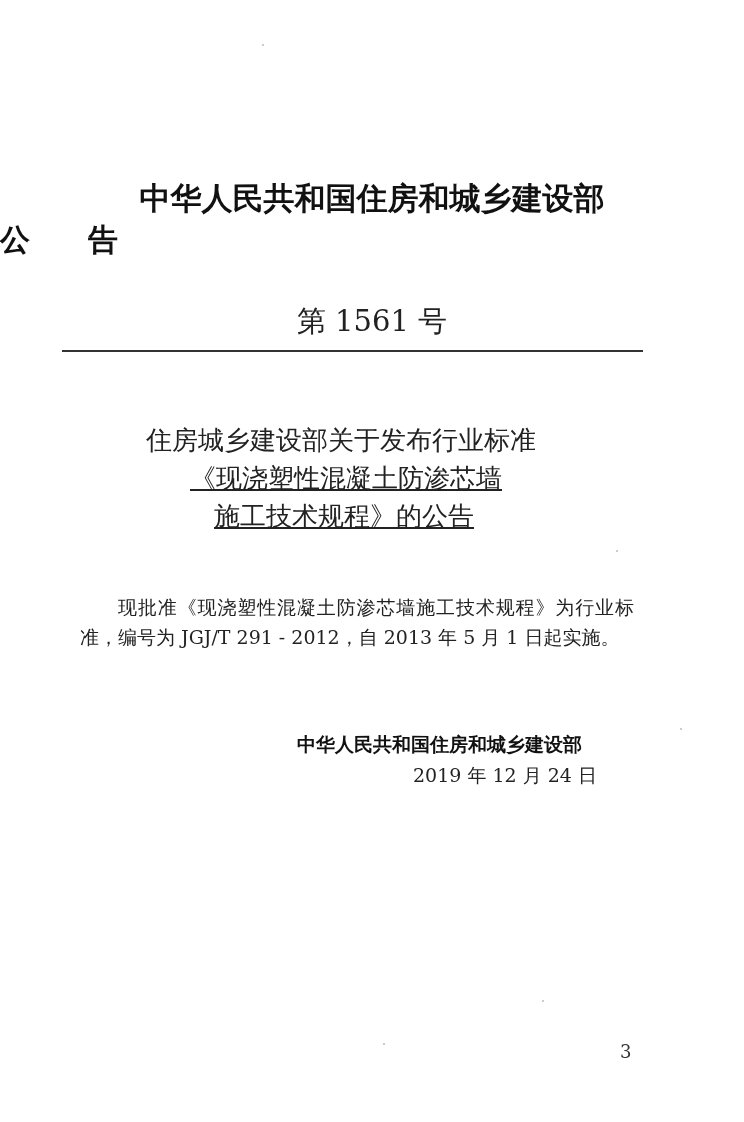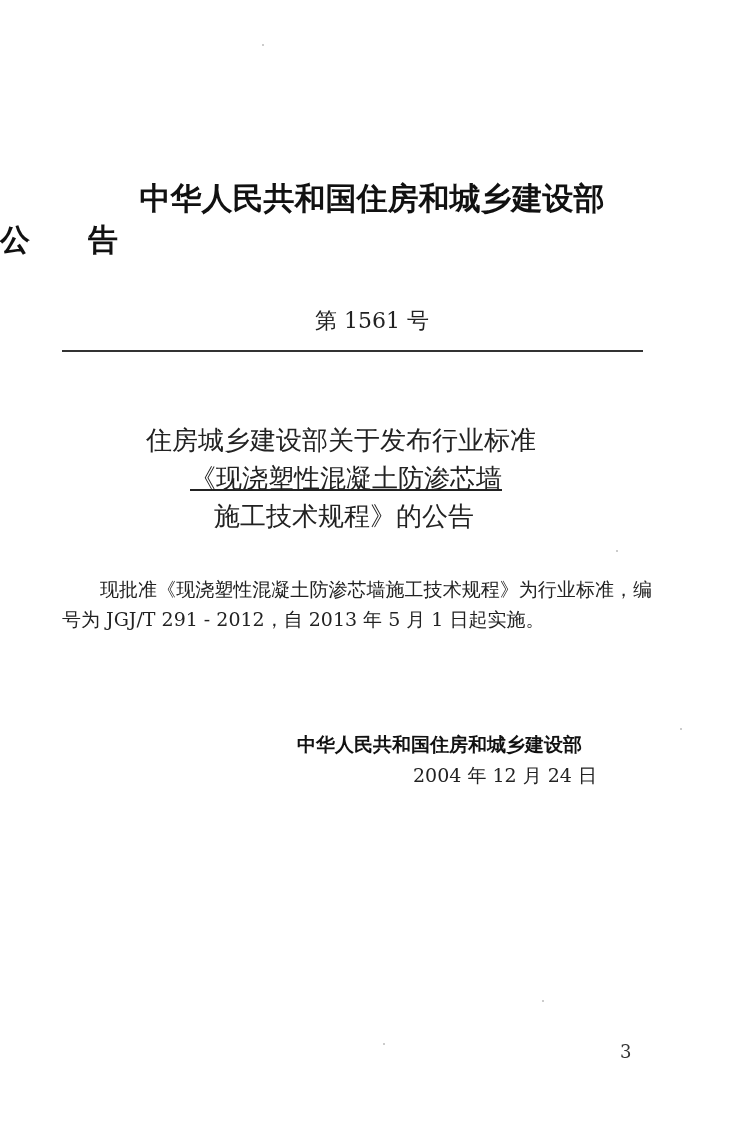--- a/index.html
+++ b/index.html
@@ -50,21 +50,21 @@
     }
     .notice-heading .gap {
       width: 58px;
     }
     .notice-number {
       position: absolute;
       left: 0;
       width: 744px;
       top: 306px;
       text-align: center;
-      font-size: 22px;
+      font-size: 29px;
       line-height: 30px;
       color: #222;
     }
     .rule {
       position: absolute;
       left: 62px;
       width: 581px;
       top: 350px;
       height: 0;
       border-top: 2px solid #333;
@@ -77,32 +77,32 @@
       font-size: 26px;
       line-height: 38px;
       color: #222;
     }
     .doc-title .line {
       position: absolute;
       white-space: nowrap;
     }
     .doc-title .l1 { left: 146px; top: 0; text-align: right; }
     .doc-title .l2 { left: 190px; top: 38px; text-decoration: underline; }
-    .doc-title .l3 { left: 214px; top: 76px; }
+    .doc-title .l3 { left: 214px; top: 76px; text-decoration: underline; }
     .body-text {
       position: absolute;
       left: 62px;
       width: 590px;
       top: 574px;
       font-size: 19px;
       line-height: 30px;
       color: #222;
     }
     .body-text .para {
-      margin: 0;
+      margin: 18px;
       text-indent: 38px;
       text-align: justify;
     }
     .signature {
       position: absolute;
       left: 297px;
       top: 730px;
       font-family: "DejaVu Sans", "Liberation Sans", sans-serif;
       font-weight: bold;
       font-size: 19px;
@@ -154,21 +154,21 @@
     <div class="line l1">住房城乡建设部关于发布行业标准</div>
     <div class="line l2">《现浇塑性混凝土防渗芯墙</div>
     <div class="line l3">施工技术规程》的公告</div>
   </div>
 
   <div class="body-text">
     <p class="para">现批准《现浇塑性混凝土防渗芯墙施工技术规程》为行业标准，编号为 JGJ/T 291 - 2012，自 2013 年 5 月 1 日起实施。</p>
   </div>
 
   <div class="signature">中华人民共和国住房和城乡建设部</div>
-  <div class="sign-date">2004 年 12 月 24 日</div>
+  <div class="sign-date">2019 年 12 月 24 日</div>
 
   <div class="page-number">3</div>
 
   <div class="speck" style="left:262px;top:44px;"></div>
   <div class="speck" style="left:616px;top:550px;"></div>
   <div class="speck" style="left:680px;top:728px;"></div>
   <div class="speck" style="left:542px;top:1000px;"></div>
   <div class="speck" style="left:383px;top:1043px;"></div>
 </div>
 

